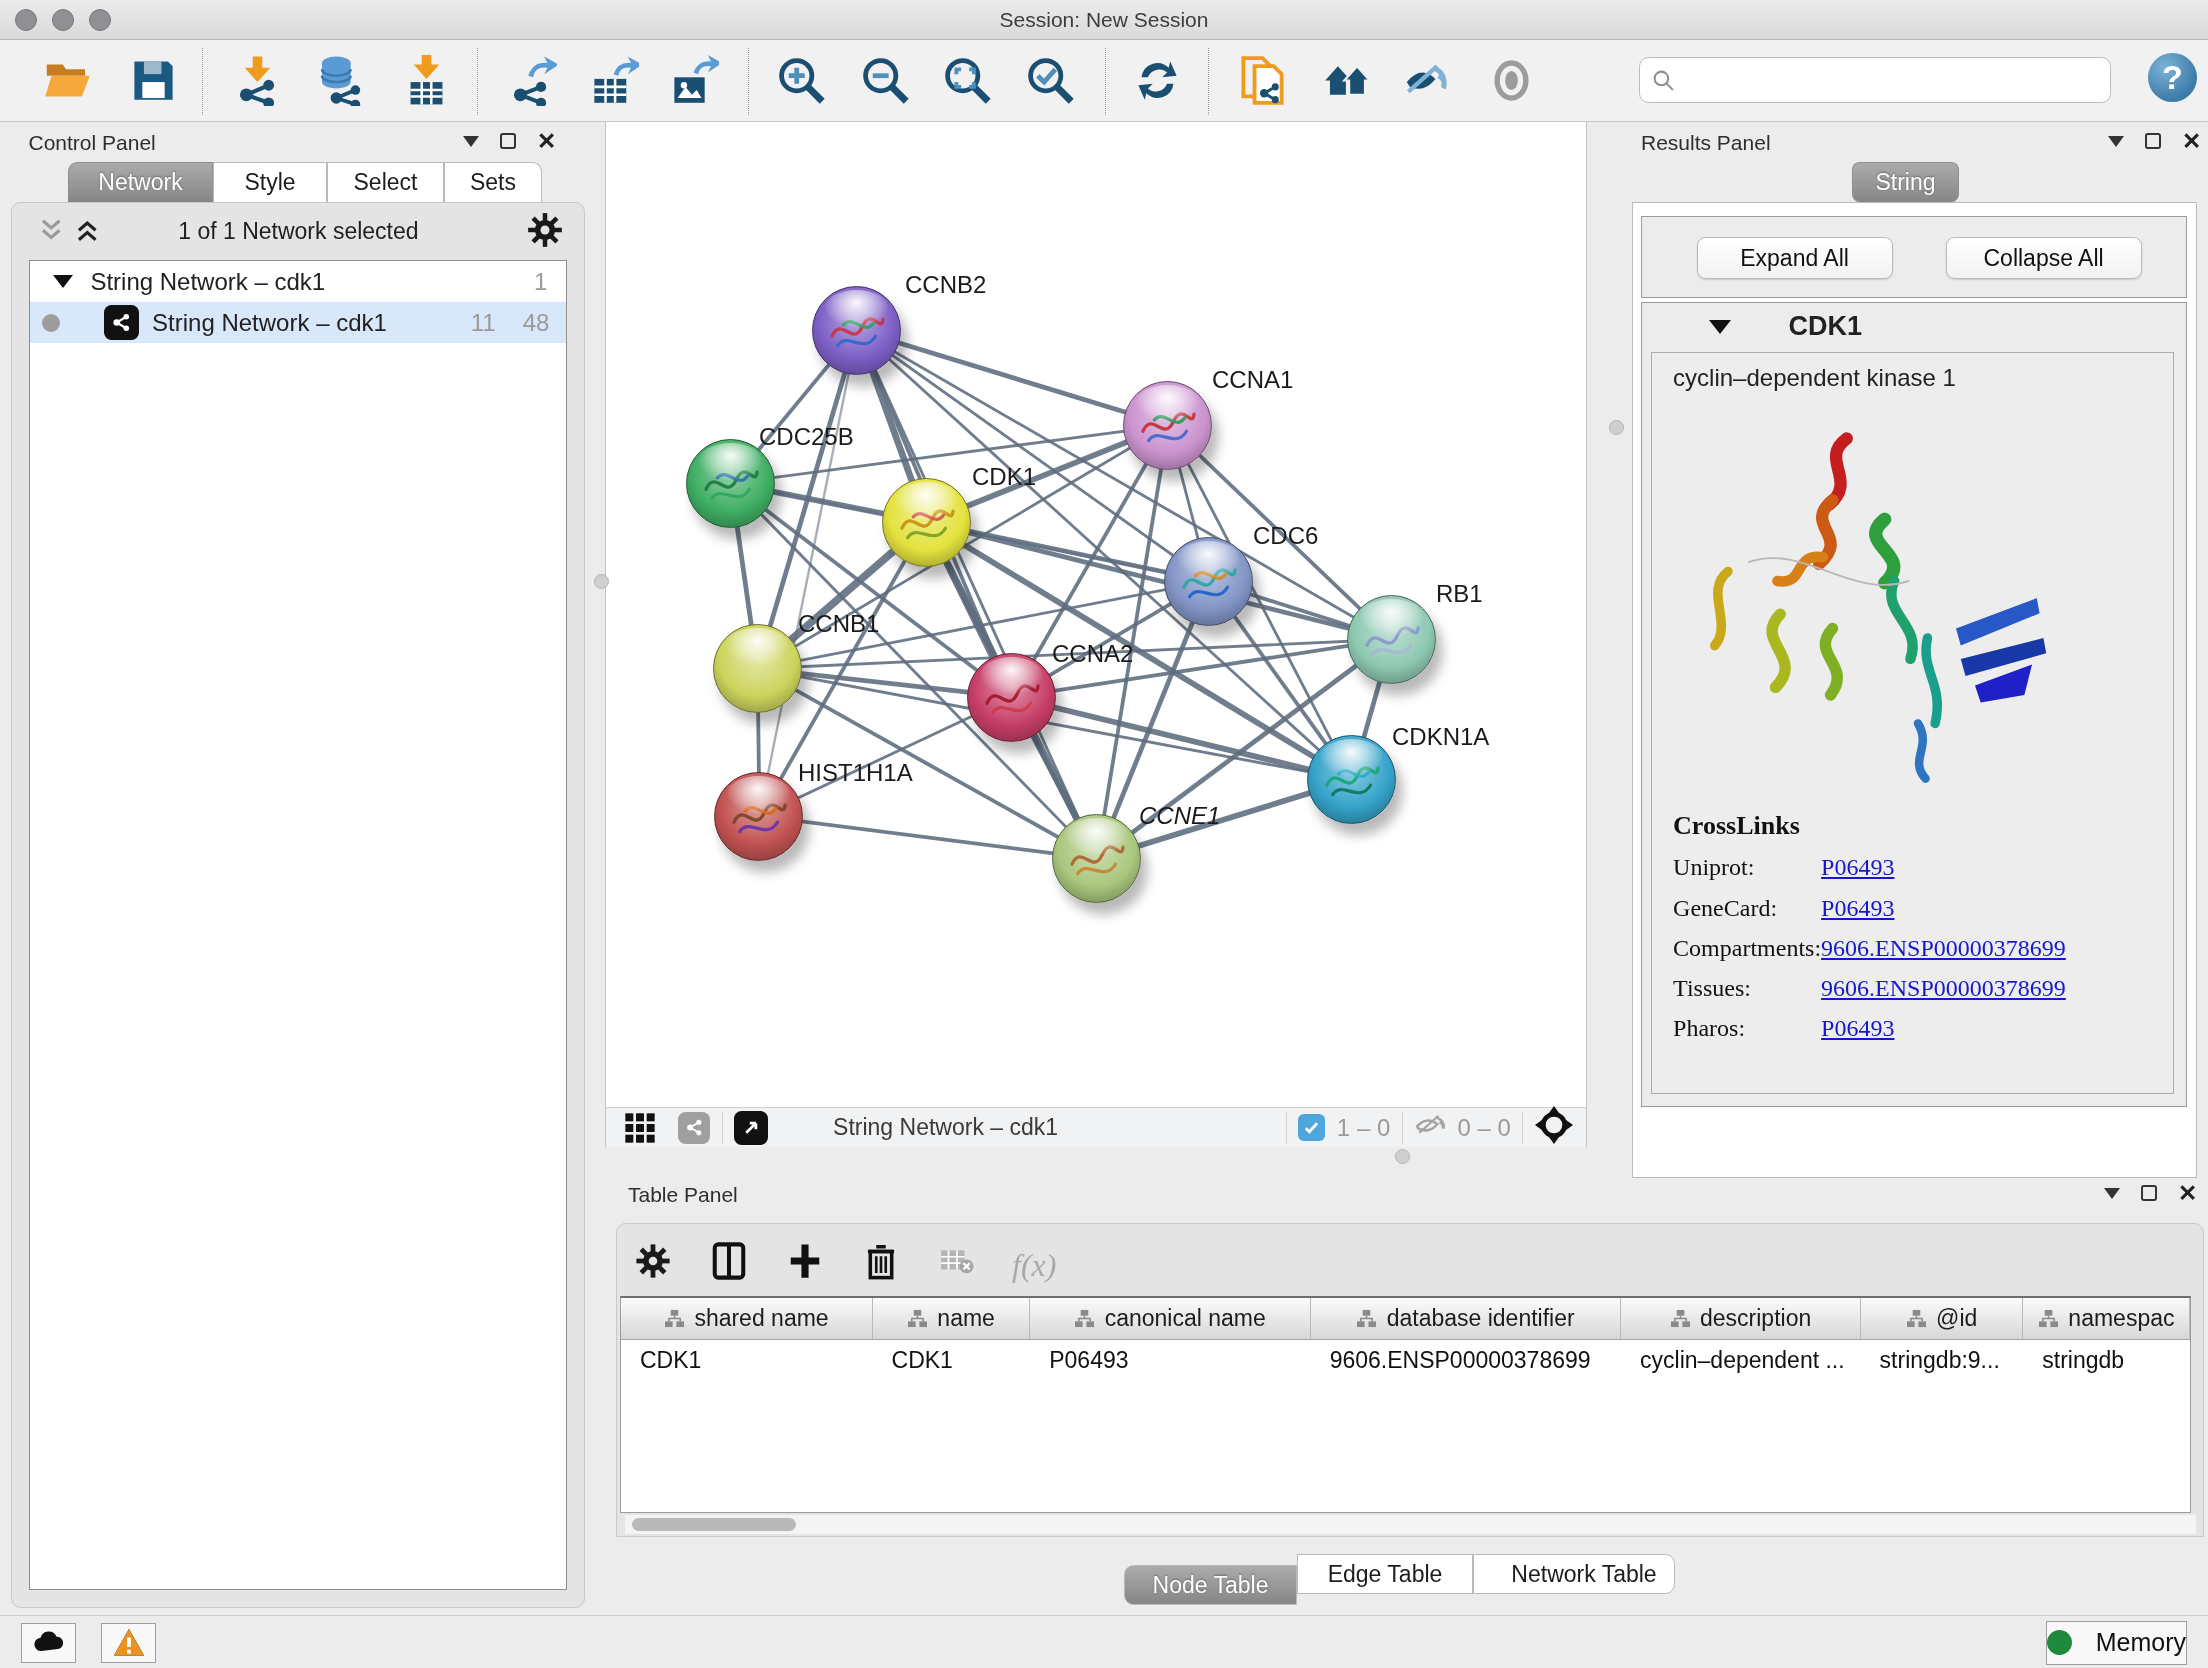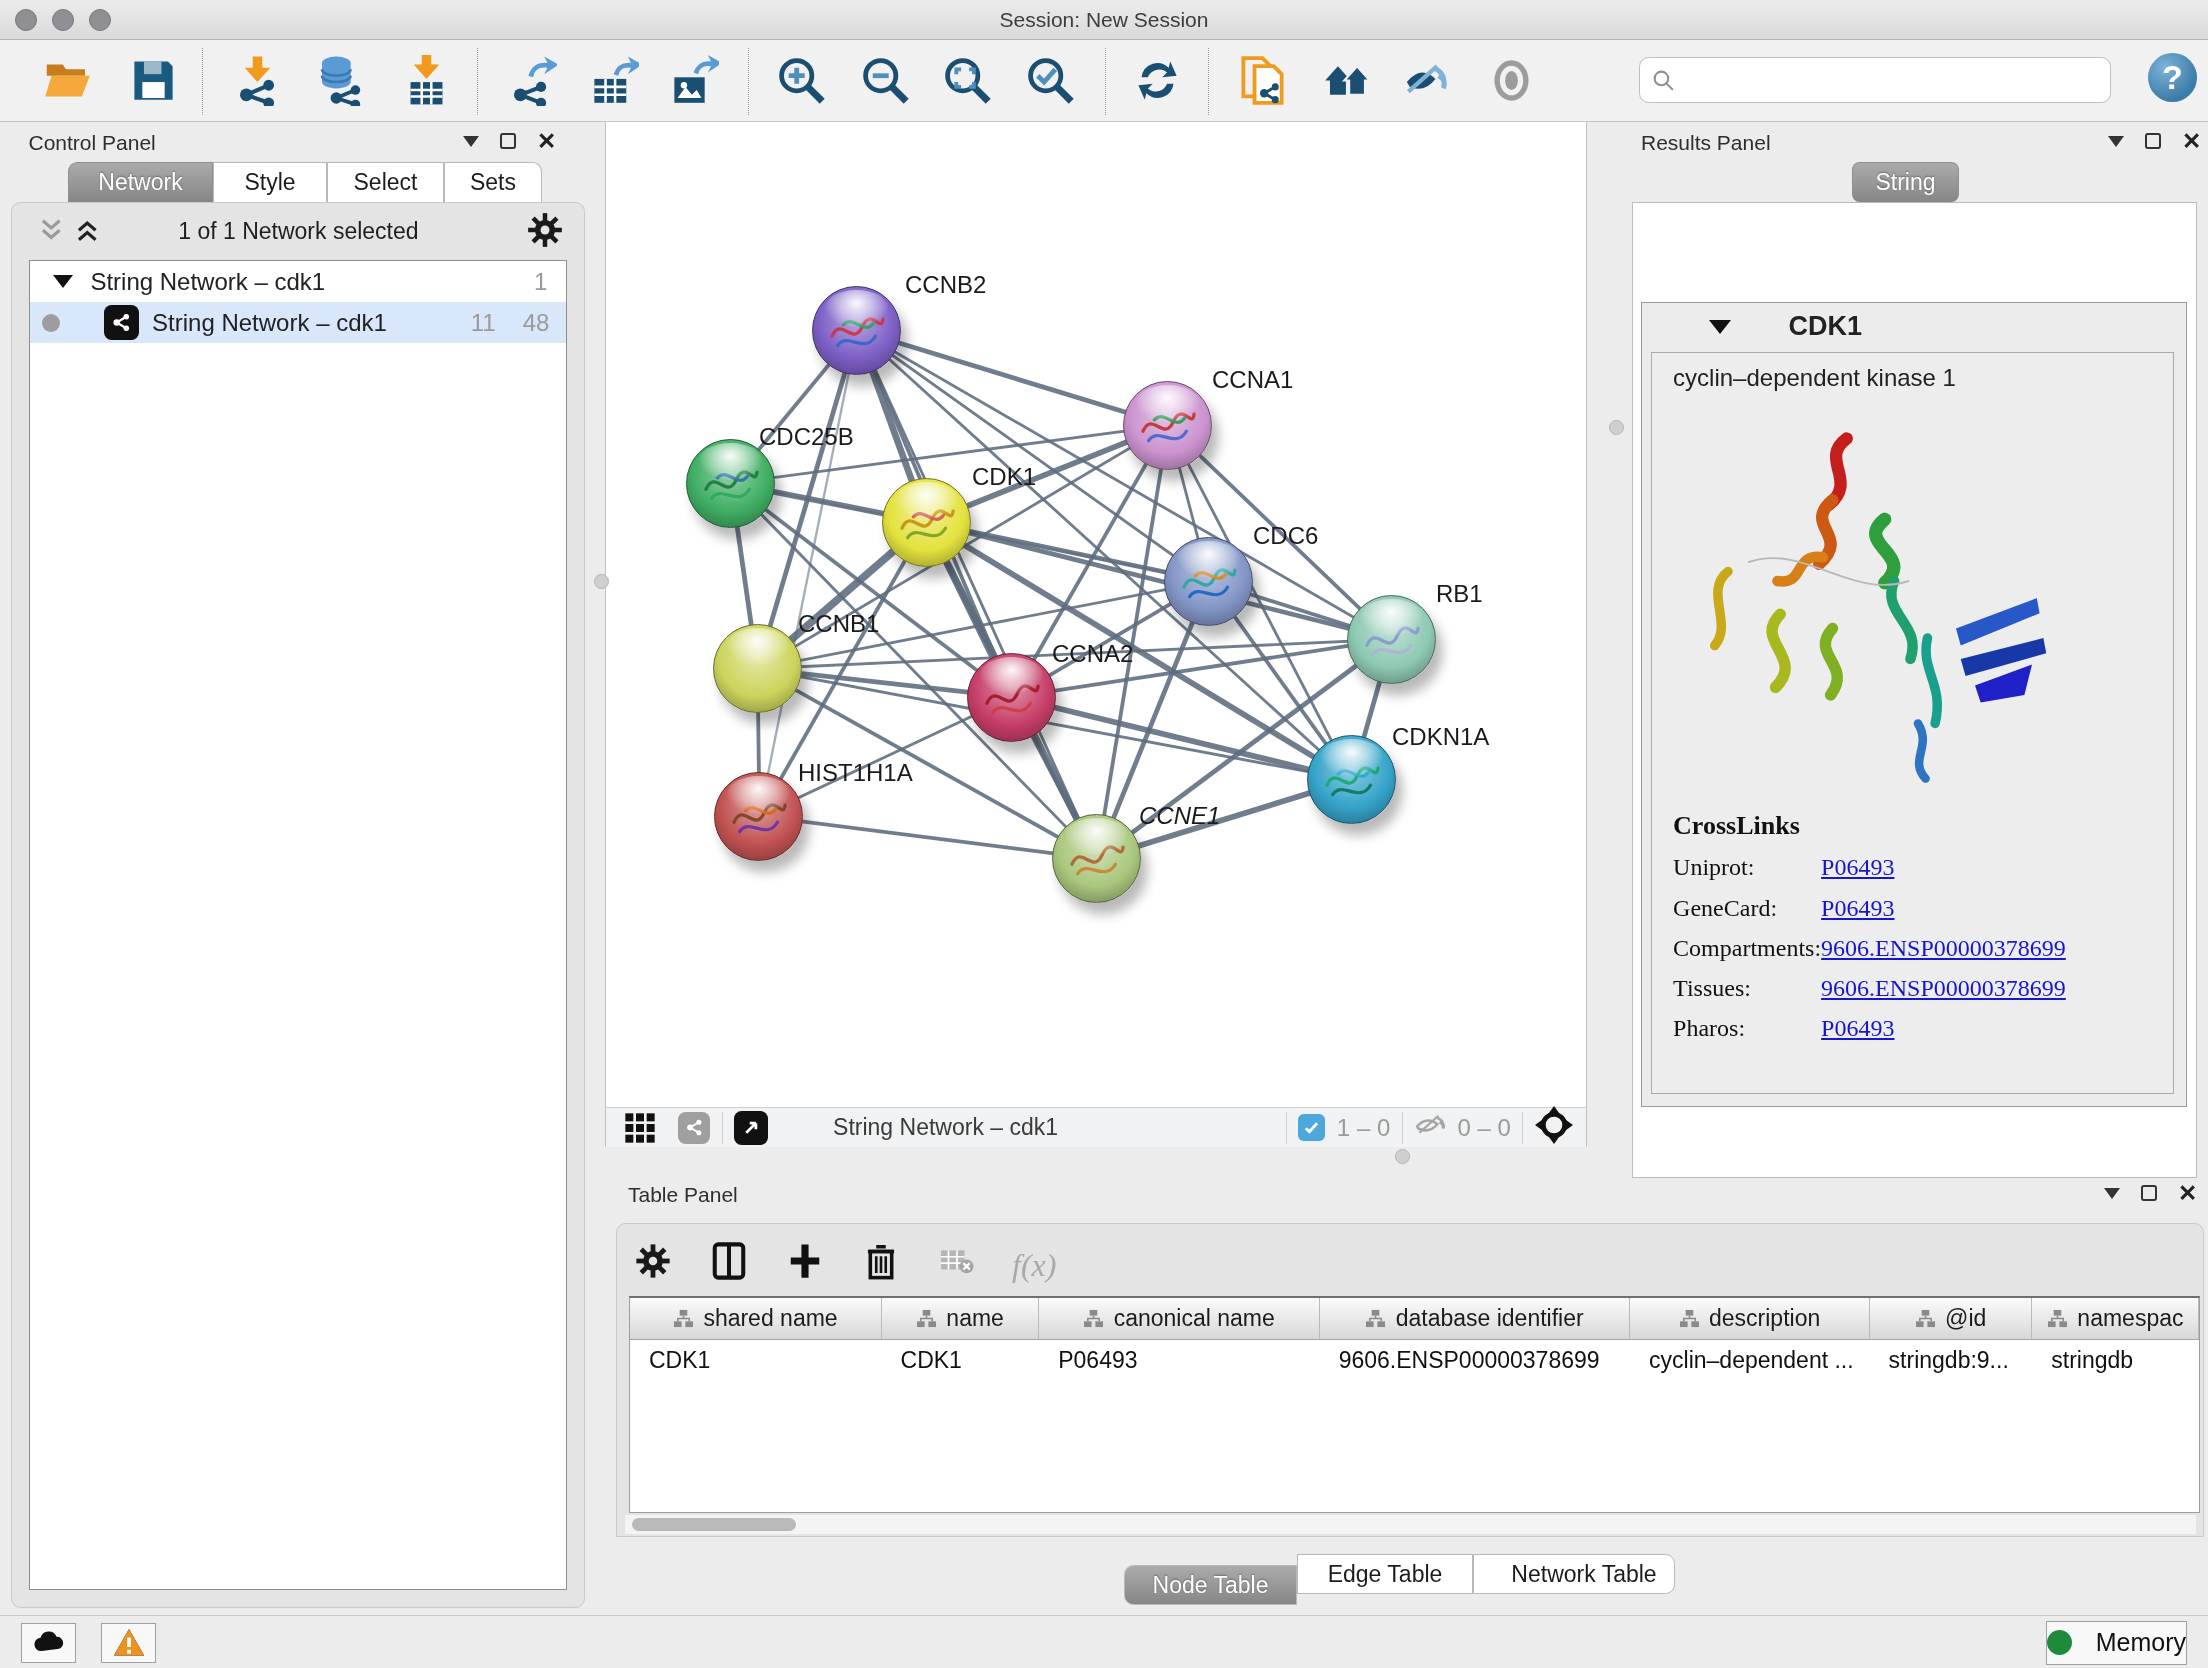--- a/index.html
+++ b/index.html
@@ -89,21 +89,21 @@
   .xl-row { display:flex; margin-top:13.3px; }
   .xl-label { width:148px; }
   .xl-link { color:#1616cc; text-decoration:underline; }
 
   
   .tp-container { position:absolute; left:616px; top:1223px; width:1588px; height:314px;
     background:#e4e4e4; border:1px solid #c9c9c9; border-radius:9.5px 9.5px 0 0; }
   .tp-toolbar { position:absolute; left:15px; top:9.5px; height:55px; display:flex; align-items:center; gap:34px; }
   .ttool { width:42px; height:42px; display:flex; align-items:center; justify-content:center; }
   .fx { font-family:"Liberation Serif", serif; font-style:italic; font-size:32px; color:#a9a9a9;margin-top:9px; }
-  .ntable { position:absolute; left:12px; top:72px; width:1571px; height:217px; background:#fff;
+  .ntable { position:absolute; left:3px; top:72px; width:1571px; height:217px; background:#fff;
     border:1px solid #9d9d9d; border-top:2.9px solid #6e6e6e; overflow:hidden; }
   .thead { display:flex; height:42px; background:linear-gradient(#fbfbfb,#d7d7d7); border-bottom:1px solid #a5a5a5; }
   .th { display:flex; align-items:center; justify-content:center; gap:9.5px; font-size:23px; color:#1c1c1c;
     border-right:1px solid #b9b9b9; }
   .trow { display:flex; height:40px; }
   .td { font-size:23px; color:#111; padding-left:19px; display:flex; align-items:center; }
   .tp-scroll { position:absolute; left:7.6px; top:291px; width:1571px; height:19px; background:#f4f4f4; }
   .tp-thumb { position:absolute; left:7.6px; top:2.9px; width:164px; height:13.3px; border-radius:6.7px; background:#b9b9b9; }
   .bottom-tabs { position:absolute; top:1554px; display:flex; }
   .bottom-tabs .tabbtn { border-radius:0; border-bottom:1px solid #b9b9b9; }
@@ -548,20 +548,24 @@
 <div>
   <div class="panel-title" style="left:1641px; top:131px">Results Panel</div>
   <div class="pctl" style="left:2108px; top:133px">
     <span class="pc-tri"></span>
     <span class="pc-box"></span>
     <span class="pc-x">✕</span>
   </div>
   <div class="tabbtn sel" style="position:absolute; left:1852px; top:162px; width:107px; border-radius:7.6px;">String</div>
 
   <div class="rp-viewport">
+    <div class="rp-box" style="top:13.3px; height:82px;">
+      <div class="btn" style="position:absolute; left:55px; top:20px; width:196px; height:42px;">Expand All</div>
+      <div class="btn" style="position:absolute; left:304px; top:20px; width:196px; height:42px;">Collapse All</div>
+    </div>
     <div class="rp-box" style="top:99px; height:805px;">
       <span style="position:absolute; left:67px; top:17px; width:0; height:0; border-left:11.4px solid transparent; border-right:11.4px solid transparent; border-top:14.3px solid #111;"></span>
       <span style="position:absolute; left:147px; top:7.6px; font-size:27px; font-weight:bold;">CDK1</span>
       <div class="cdk-inner">
         <div style="position:absolute; left:21px; top:11.4px; font-size:24px;">cyclin–dependent kinase 1</div>
         <svg width="399" height="380" viewBox="0 0 420 400" style="position:absolute; left:38px; top:57px;">
           <g fill="none" stroke-linecap="round">
             <path d="M165 30 C135 52, 178 74, 146 100" stroke="#c41e1e" stroke-width="13"></path>
             <path d="M150 95 C118 122, 170 132, 136 162" stroke="#cc5a14" stroke-width="13"></path>
             <path d="M140 155 C108 150, 122 185, 92 180" stroke="#d88018" stroke-width="11"></path>

